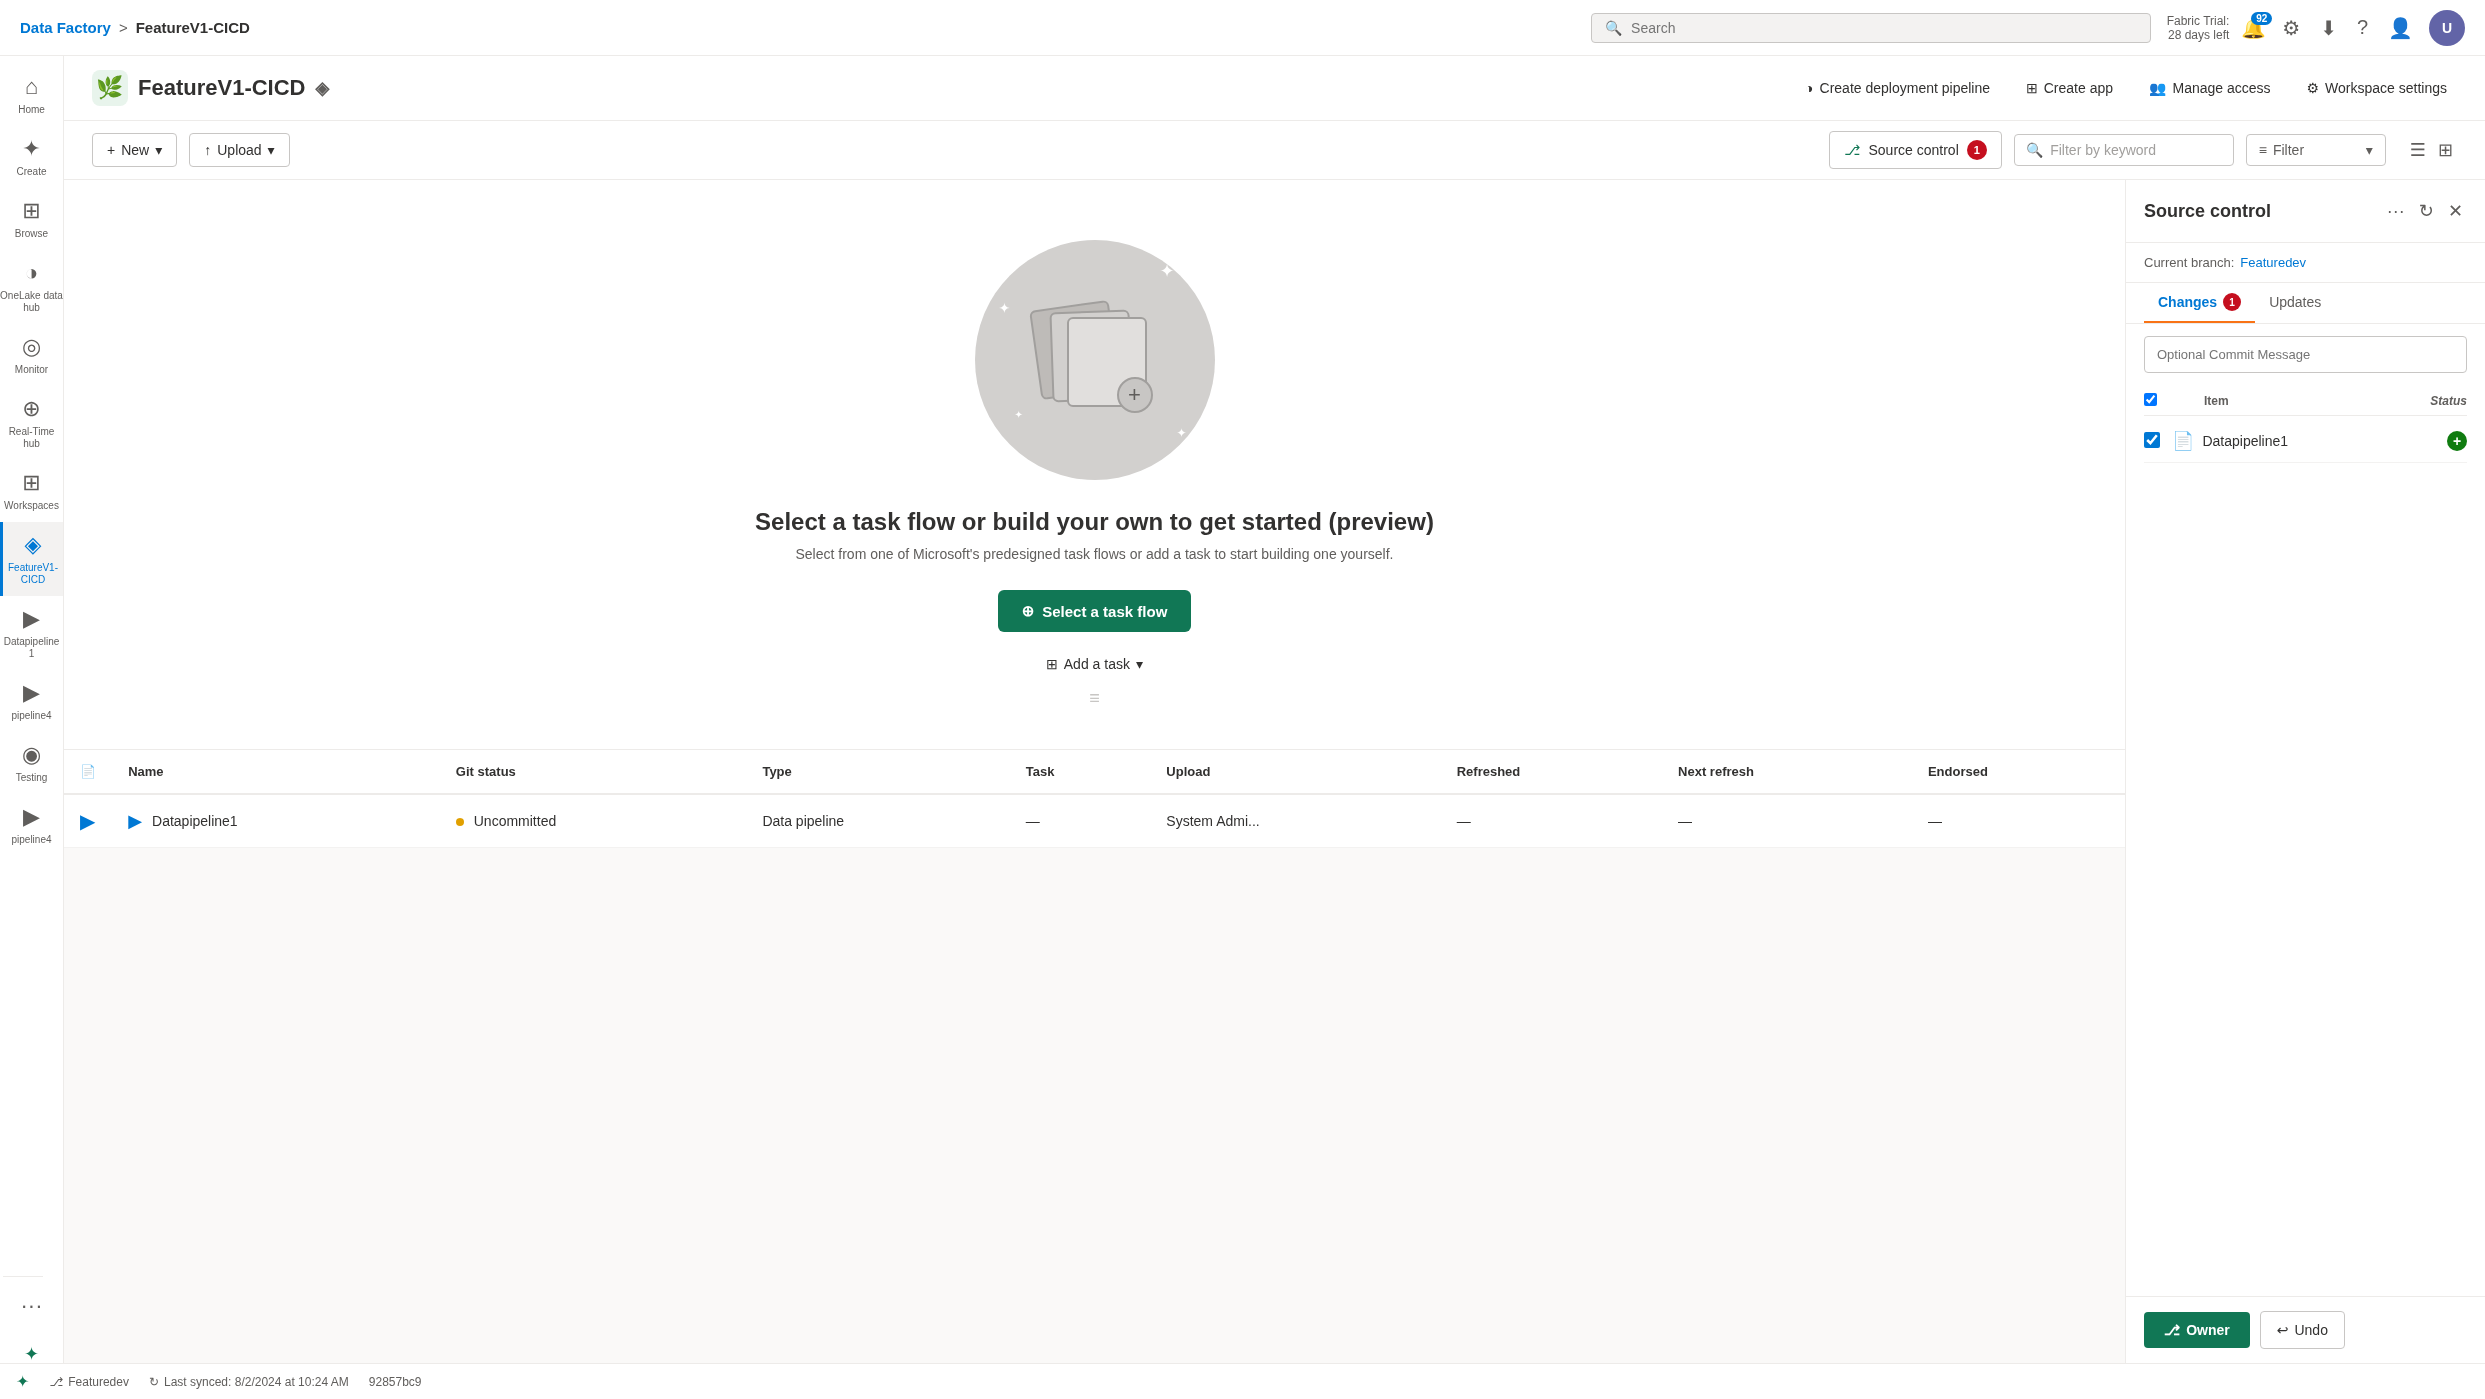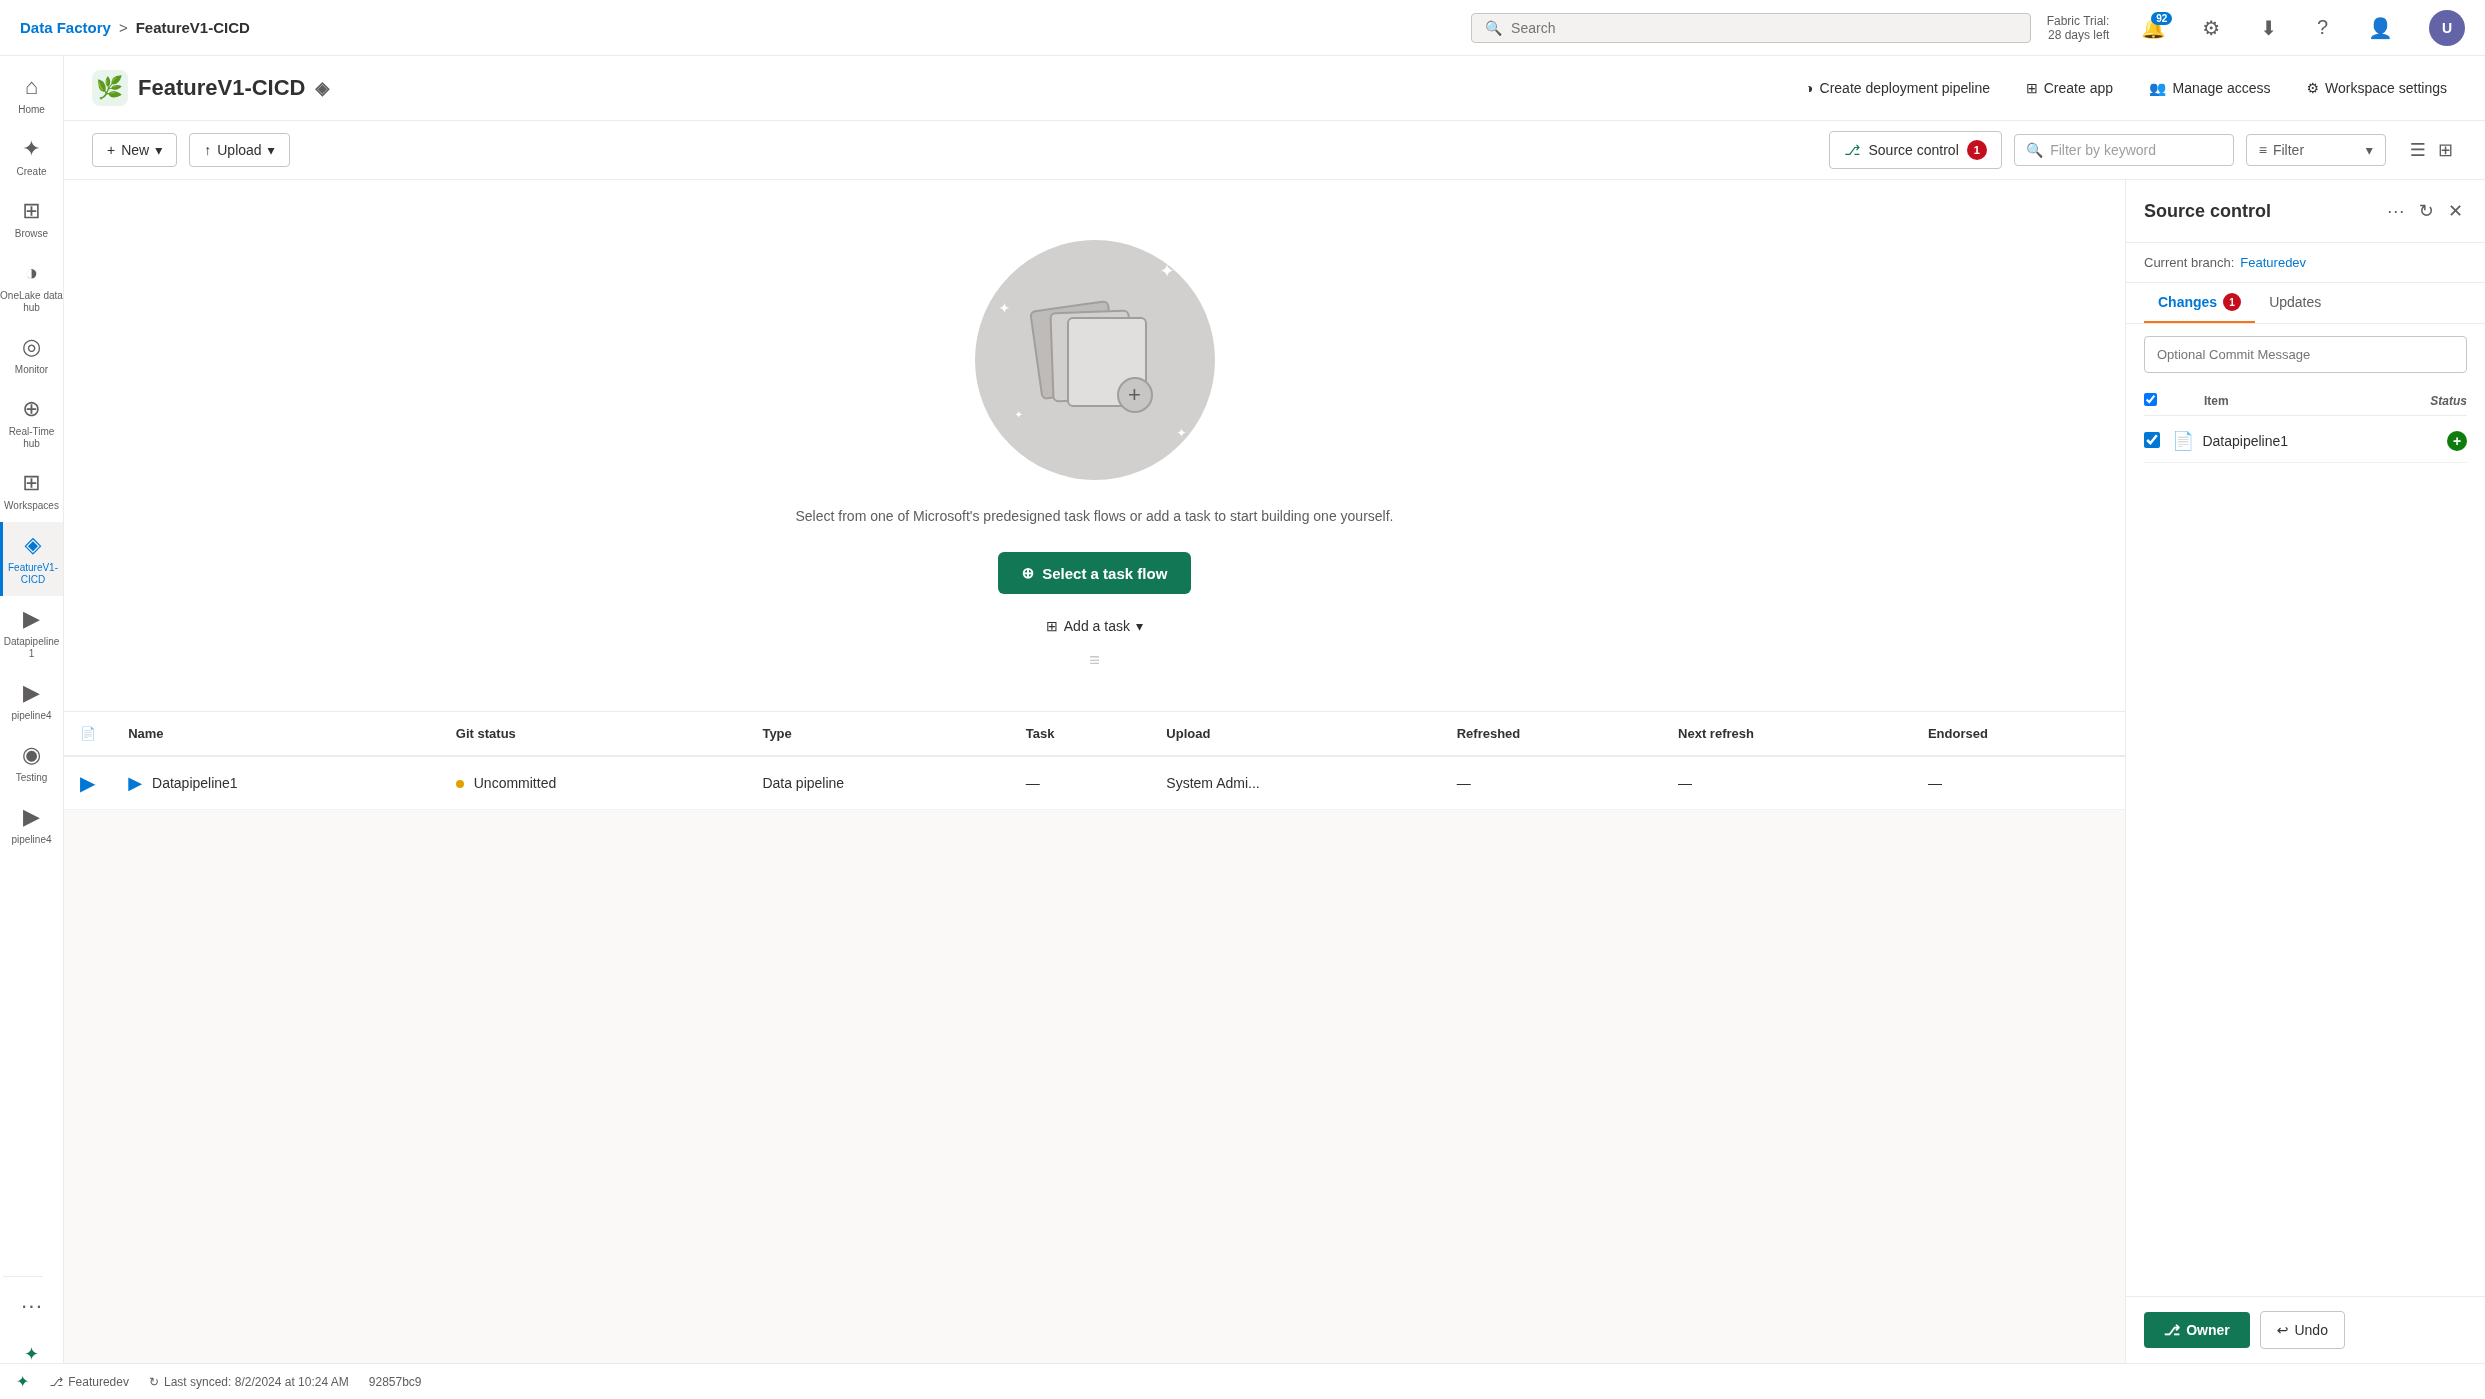--- a/index.html
+++ b/index.html
@@ -47,21 +47,21 @@
       border: none;
       background: transparent;
       outline: none;
       font-size: 14px;
       width: 100%;
       color: #605e5c;
     }
     .top-bar-actions {
       display: flex;
       align-items: center;
-      gap: 32px;
+      gap: 12px;
       justify-content: center;
     }
     .trial-badge {
       display: flex;
       flex-direction: column;
       font-size: 12px;
       color: #605e5c;
       text-align: right;
     }
     .notif-btn {
@@ -802,20 +802,21 @@
           <span class="sparkle sparkle-3">✦</span>
           <span class="sparkle sparkle-4">✦</span>
           <div class="hero-cards">
             <div class="hero-card"></div>
             <div class="hero-card"></div>
             <div class="hero-card">
               <div class="hero-plus">+</div>
             </div>
           </div>
         </div>
+        <div class="hero-title">Select a task flow or build your own to get started (preview)</div>
         <div class="hero-subtitle">Select from one of Microsoft's predesigned task flows or add a task to start building one yourself.</div>
         <button class="hero-primary-btn">
           <span>⊕</span>
           <span>Select a task flow</span>
         </button>
         <button class="add-task-btn">
           <span>⊞</span>
           <span>Add a task</span>
           <span>▾</span>
         </button>

